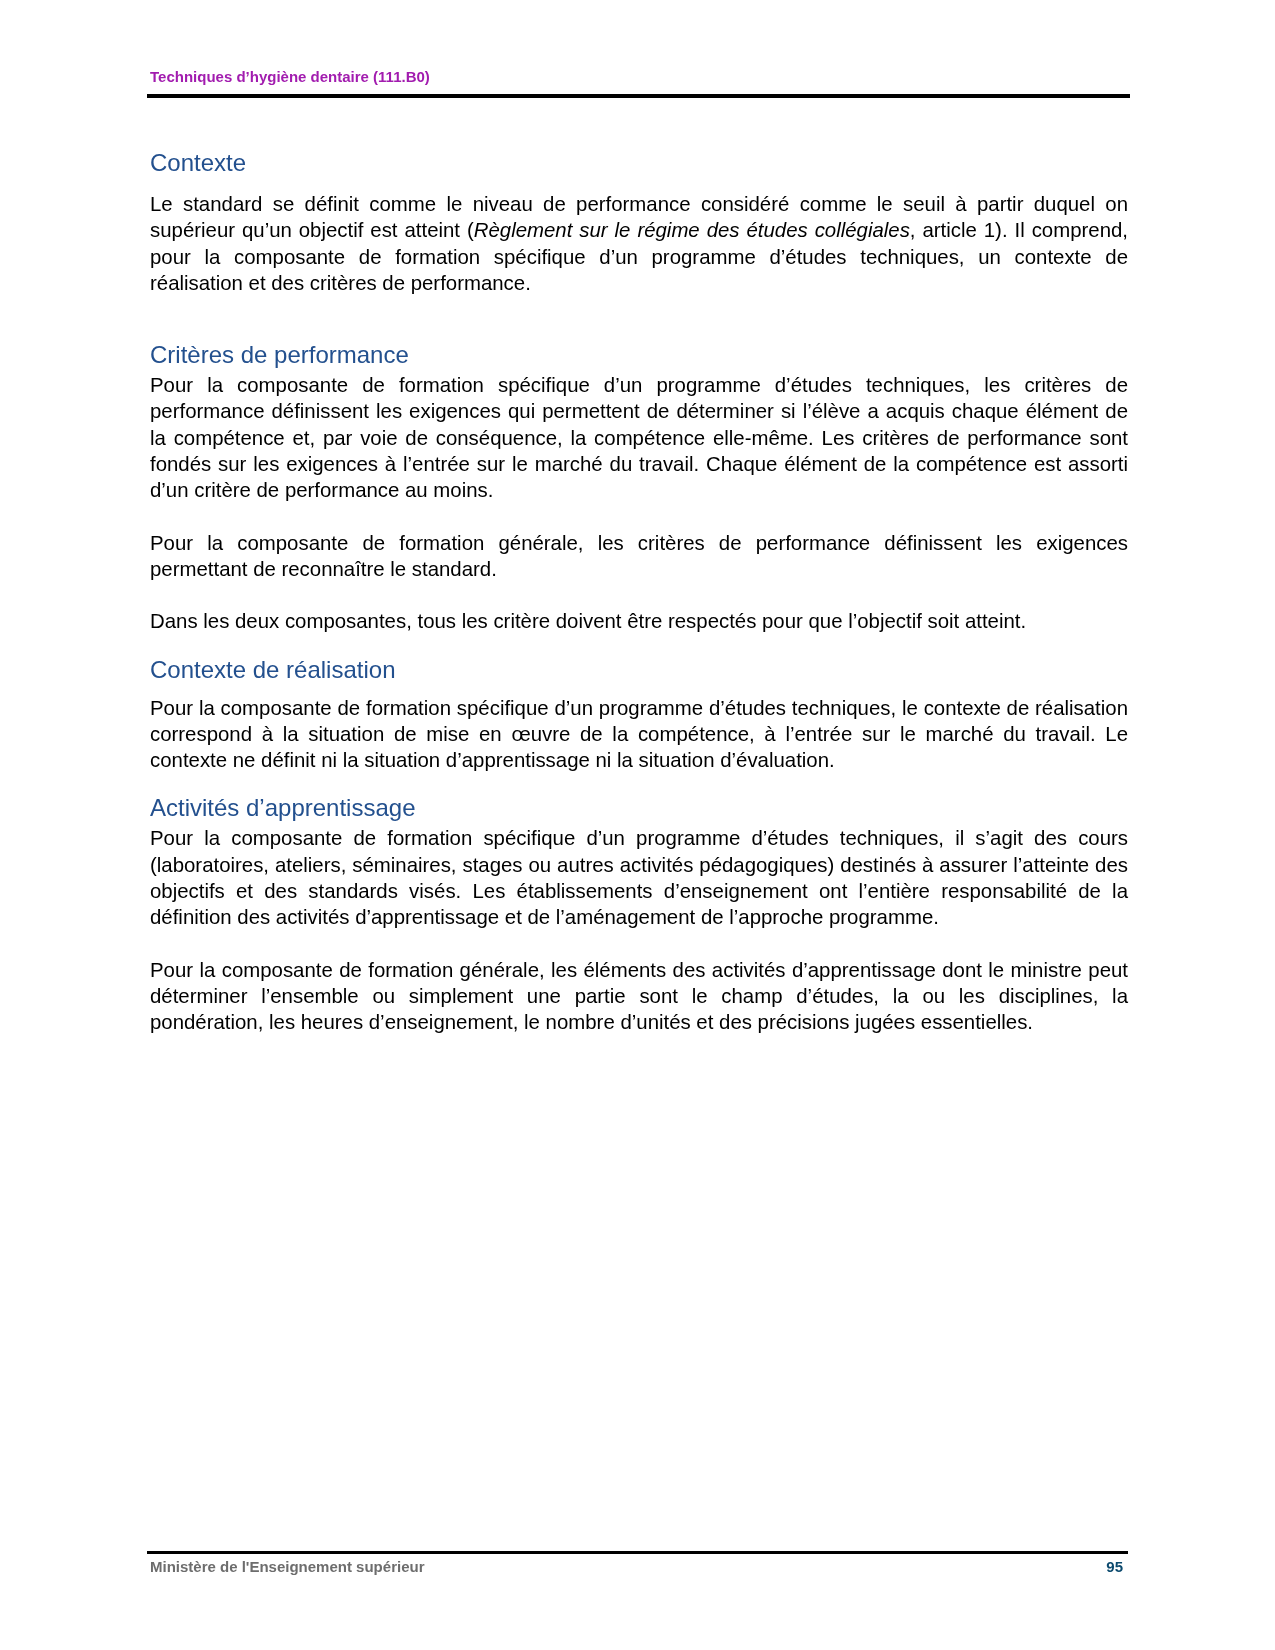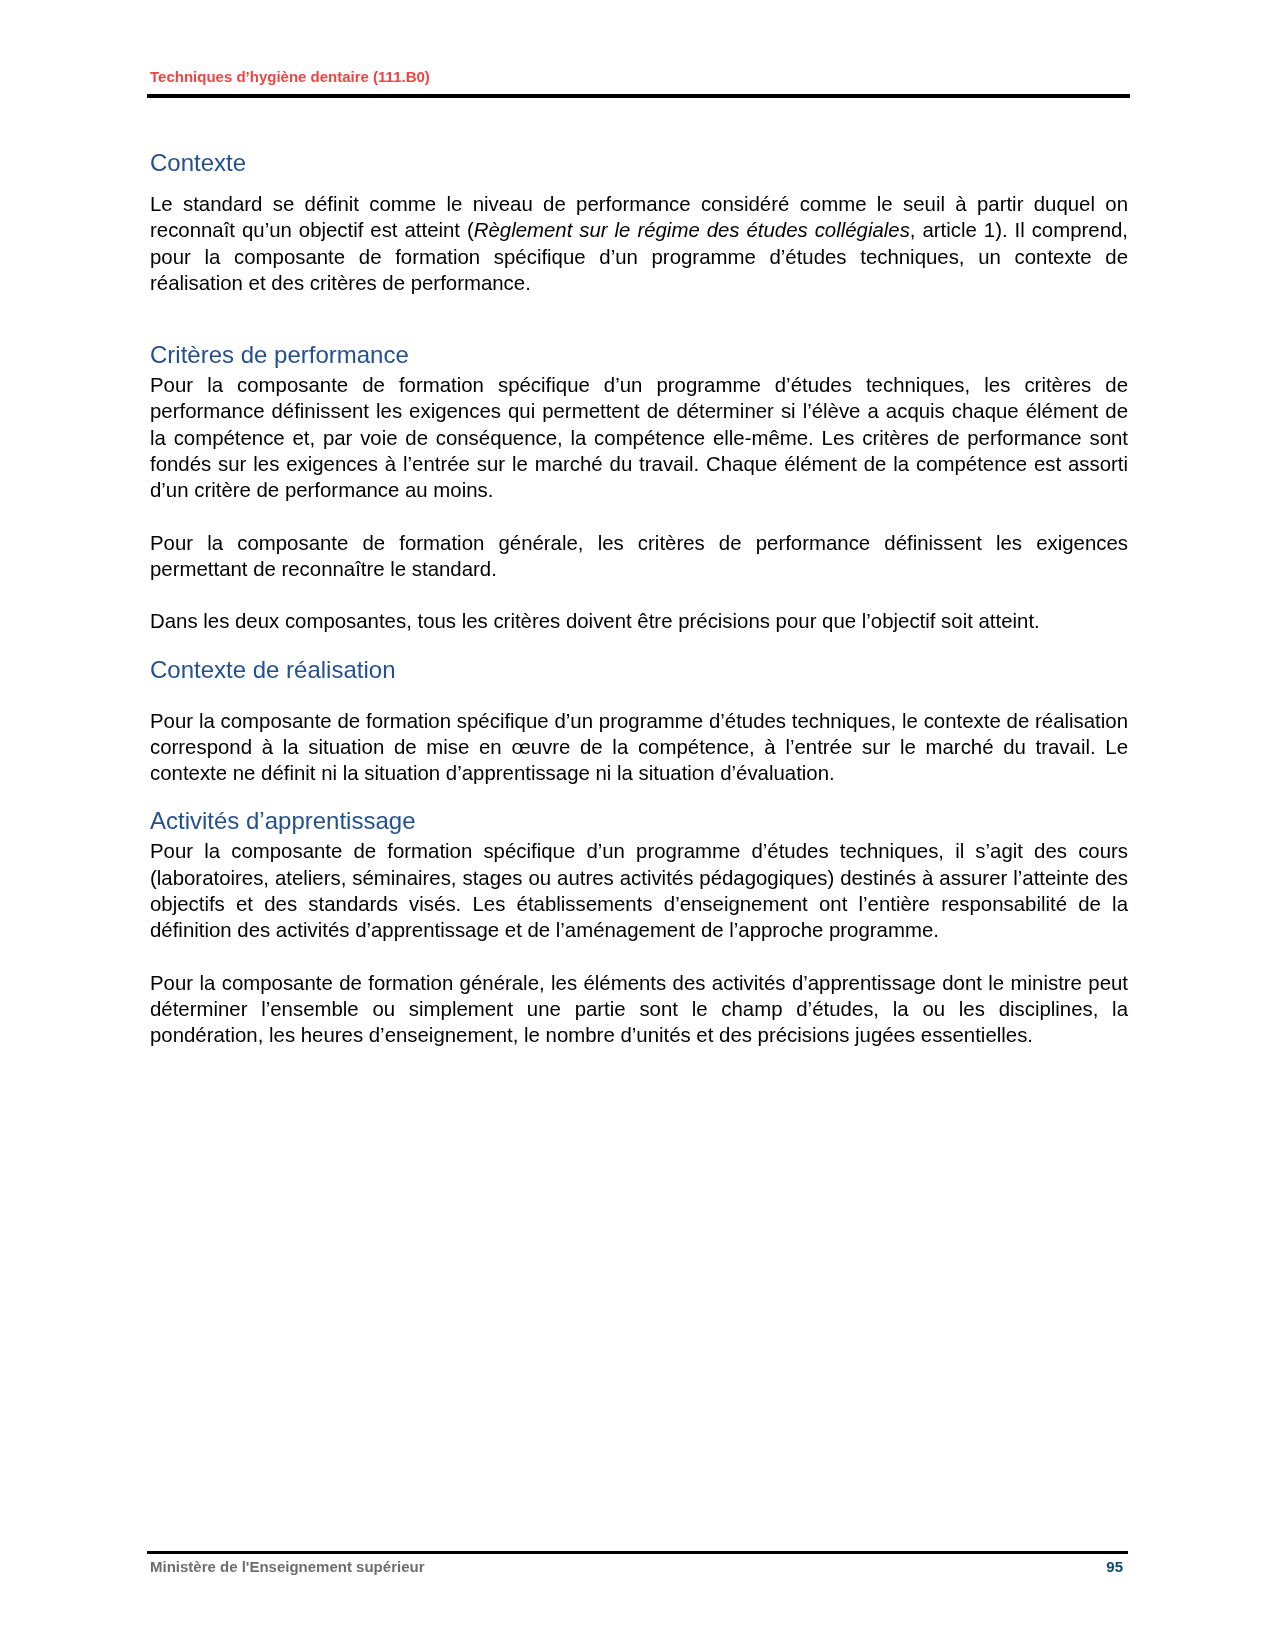--- a/index.html
+++ b/index.html
@@ -1,18 +1,18 @@
 <!DOCTYPE html>
 <html><head>
 <meta charset="utf-8">
 <style>
   html, body { margin: 0; padding: 0; background: #ffffff; }
   body { width: 1275px; height: 1650px; position: relative; overflow: hidden;
          font-family: "Liberation Sans", sans-serif; color: #000; }
-  .header-text { position: absolute; left: 150px; top: 68px; font-size: 15px; font-weight: bold; color: #ef4444; }
+  .header-text { position: absolute; left: 150px; top: 68px; font-size: 15px; font-weight: bold; color: #a21caf; }
   .header-rule { position: absolute; left: 147px; top: 94px; width: 983px; height: 4px; background: #000; }
   .content { position: absolute; left: 150px; top: 146px; width: 978px; }
   h2 { font-weight: normal; color: #23508e; font-size: 24px; margin: 0; line-height: 34px; }
   p { font-size: 20.4px; line-height: 26.3px; margin: 0; text-align: justify; }
   p.last { text-align: left; }
   .h-standard { margin-bottom: 11px; }
   .gap-after-par { height: 26px; }
   .footer-rule { position: absolute; left: 147px; top: 1551px; width: 981px; height: 3px; background: #000; }
   .footer-left { position: absolute; left: 150px; top: 1558px; font-size: 15px; font-weight: bold; color: #6d6d6d; }
   .footer-right { position: absolute; right: 152px; top: 1558px; font-size: 15px; font-weight: bold; color: #0c4a6e; }
@@ -21,38 +21,38 @@
 </head>
 <body>
 
 <div class="header-text">Techniques d’hygiène dentaire (111.B0)</div>
 <div class="header-rule"></div>
 
 <div class="content">
 
   <section>
     <h2 class="h-standard">Contexte</h2>
-    <p><span>Le standard se définit comme le niveau de performance considéré comme le seuil à partir duquel on reconnaît qu’un objectif est atteint (</span><i>Règlement sur le régime des études collégiales</i><span>, article 1). Il comprend, pour la composante de formation spécifique d’un programme d’études techniques, un contexte de réalisation et des critères de performance.</span></p>
+    <p><span>Le standard se définit comme le niveau de performance considéré comme le seuil à partir duquel on supérieur qu’un objectif est atteint (</span><i>Règlement sur le régime des études collégiales</i><span>, article 1). Il comprend, pour la composante de formation spécifique d’un programme d’études techniques, un contexte de réalisation et des critères de performance.</span></p>
   </section>
 
   <div style="height:42px"></div>
 
   <section>
     <h2 style="">Critères de performance</h2>
     <p>Pour la composante de formation spécifique d’un programme d’études techniques, les critères de performance définissent les exigences qui permettent de déterminer si l’élève a acquis chaque élément de la compétence et, par voie de conséquence, la compétence elle-même. Les critères de performance sont fondés sur les exigences à l’entrée sur le marché du travail. Chaque élément de la compétence est assorti d’un critère de performance au moins.</p>
     <div class="gap-after-par"></div>
     <p>Pour la composante de formation générale, les critères de performance définissent les exigences permettant de reconnaître le standard.</p>
     <div class="gap-after-par"></div>
-    <p class="last">Dans les deux composantes, tous les critères doivent être précisions pour que l’objectif soit atteint.</p>
+    <p class="last">Dans les deux composantes, tous les critère doivent être respectés pour que l’objectif soit atteint.</p>
   </section>
 
   <div style="height:18px"></div>
 
   <section>
-    <h2 style="margin-bottom:21px">Contexte de réalisation</h2>
+    <h2 style="margin-bottom:8px">Contexte de réalisation</h2>
     <p>Pour la composante de formation spécifique d’un programme d’études techniques, le contexte de réalisation correspond à la situation de mise en œuvre de la compétence, à l’entrée sur le marché du travail. Le contexte ne définit ni la situation d’apprentissage ni la situation d’évaluation.</p>
   </section>
 
   <div style="height:18px"></div>
 
   <section>
     <h2 style="">Activités d’apprentissage</h2>
     <p>Pour la composante de formation spécifique d’un programme d’études techniques, il s’agit des cours (laboratoires, ateliers, séminaires, stages ou autres activités pédagogiques) destinés à assurer l’atteinte des objectifs et des standards visés. Les établissements d’enseignement ont l’entière responsabilité de la définition des activités d’apprentissage et de l’aménagement de l’approche programme.</p>
     <div class="gap-after-par"></div>
     <p>Pour la composante de formation générale, les éléments des activités d’apprentissage dont le ministre peut déterminer l’ensemble ou simplement une partie sont le champ d’études, la ou les disciplines, la pondération, les heures d’enseignement, le nombre d’unités et des précisions jugées essentielles.</p>

